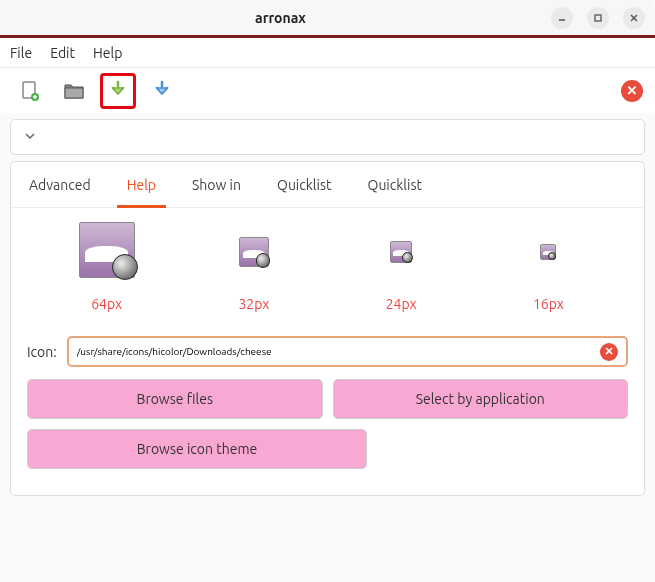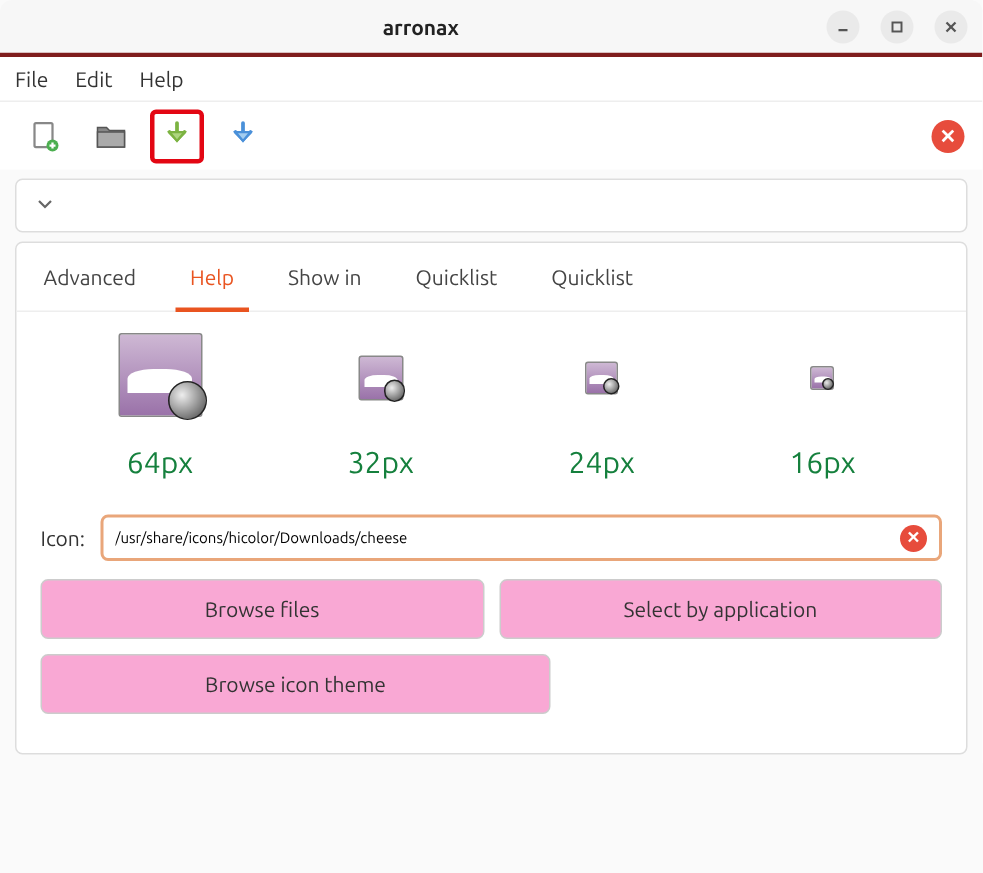--- a/index.html
+++ b/index.html
@@ -27,21 +27,21 @@
 .icon-cell { flex: 1; display: flex; flex-direction: column; align-items: center; gap: 14px; }
 .cheese-icon { background: linear-gradient(#ceb8d4, #9a72a9); border: 1px solid #888; position: relative; border-radius: 2px; }
 .cheese-icon.s64 { width: 56px; height: 56px; }
 .cheese-icon.s32 { width: 30px; height: 30px; }
 .cheese-icon.s24 { width: 22px; height: 22px; }
 .cheese-icon.s16 { width: 16px; height: 16px; }
 .cheese-icon::before { content: ""; position: absolute; bottom: 28%; left: 10%; right: 10%; height: 30%; background: #fff; border-radius: 40% 40% 0 0; }
 .cheese-icon::after { content: ""; position: absolute; bottom: -6%; right: -8%; width: 45%; height: 45%; border-radius: 50%; background: radial-gradient(circle at 35% 35%, #eee, #444); border: 1px solid #222; }
 .icon-cell-inner64 { height: 60px; display: flex; align-items: flex-start; }
 .icon-cell-inner { height: 60px; display: flex; align-items: center; }
-.icon-label { color: #15803d; font-size: 20px; }
+.icon-label { color: #ef4444; font-size: 14px; }
 .icon-field-row { display: flex; align-items: center; padding: 18px 16px 12px; gap: 10px; }
 .icon-field-label { color: #333; }
 .icon-input-wrap { flex: 1; display: flex; align-items: center; border: 2px solid #e9a67a; border-radius: 5px; padding: 4px 8px; background: #fff; }
 .icon-input { flex: 1; border: none; outline: none; font-size: 10px; padding: 4px 0; font-family: inherit; }
 .clear-btn { width: 18px; height: 18px; border-radius: 50%; background: #e74c3c; color: #fff; display: flex; align-items: center; justify-content: center; cursor: pointer; font-size: 11px; font-weight: bold; }
 .button-row { display: flex; gap: 10px; padding: 0 16px 10px; }
 .action-btn { height: 40px; border: 1px solid #ccc; border-radius: 5px; background: #f9a8d4; display: flex; align-items: center; justify-content: center; cursor: pointer; color: #333; }
 .btn-half { flex: 1; }
 .btn-half2 { width: 340px; }
 .icon-svg { width: 24px; height: 24px; }

